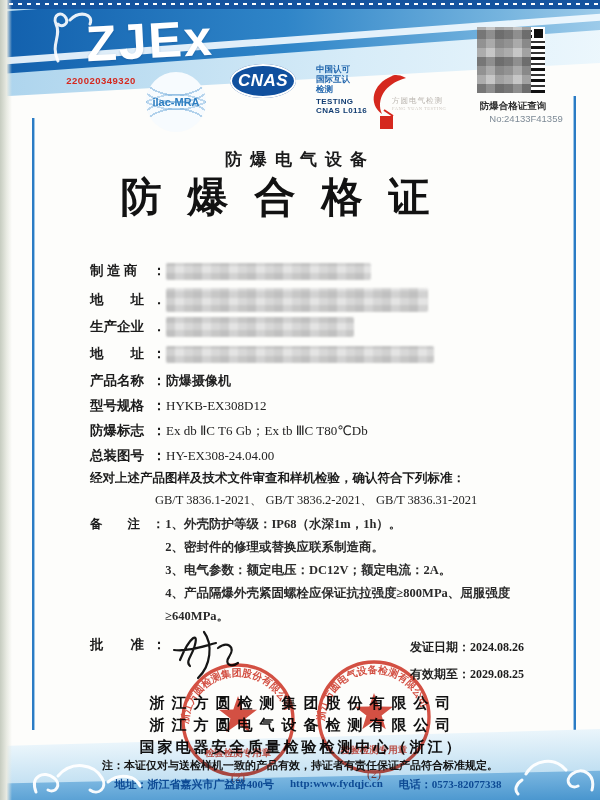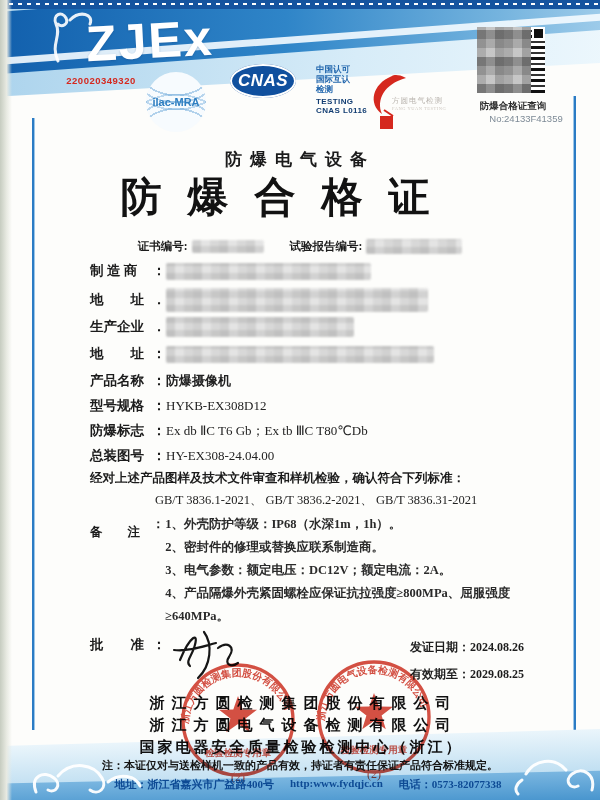--- a/index.html
+++ b/index.html
@@ -175,30 +175,20 @@
   </div>
   <div class="abs qr-cap">防爆合格证查询</div>
   <div class="abs qr-num">No:24133F41359</div>
 
   <div class="abs border-l"></div>
   <div class="abs border-r"></div>
 
   <div class="abs subtitle">防爆电气设备</div>
   <div class="abs maintitle">防爆合格证</div>
 
-  <div class="abs certnos">
-    <span>
-      <span class="lbl">证书编号:</span>
-      <span class="blur" style="width:72px;height:13px;"></span>
-    </span>
-    <span>
-      <span class="lbl">试验报告编号:</span>
-      <span class="blur" style="width:96px;height:15px;"></span>
-    </span>
-  </div>
 
   <div class="abs row" style="top:262px;">
     <span class="flabel">制 造 商</span>
     <span class="fsep">：</span>
     <span class="blur" style="width:205px;height:17px;"></span>
   </div>
   <div class="abs row" style="top:288px;">
     <span class="flabel">地　　址</span>
     <span class="fsep">．</span>
     <span class="blur" style="width:262px;height:24px;"></span>
@@ -231,21 +221,21 @@
   <div class="abs row" style="top:447px;">
     <span class="flabel">总装图号</span>
     <span class="fsep">：</span>
     <span class="fvalue">HY-EX308-24.04.00</span>
   </div>
 
   <div class="abs intro" style="top:470px;">经对上述产品图样及技术文件审查和样机检验，确认符合下列标准：</div>
   <div class="abs stds" style="top:492px;">GB/T 3836.1-2021、 GB/T 3836.2-2021、 GB/T 3836.31-2021</div>
 
   <div class="abs remarks" style="top:513px;">
-    <span class="flabel" style="line-height:23px;margin-top:8px;">备　　注</span>
+    <span class="flabel" style="line-height:23px;">备　　注</span>
     <span class="fsep" style="line-height:23px;">：</span>
     <div class="ritems">
       <div>1、外壳防护等级：IP68（水深1m，1h）。</div>
       <div>2、密封件的修理或替换应联系制造商。</div>
       <div>3、电气参数：额定电压：DC12V；额定电流：2A。</div>
       <div>4、产品隔爆外壳紧固螺栓应保证抗拉强度≥800MPa、屈服强度≥640MPa。</div>
     </div>
   </div>
 
   <div class="abs approval" style="top:636px;">

